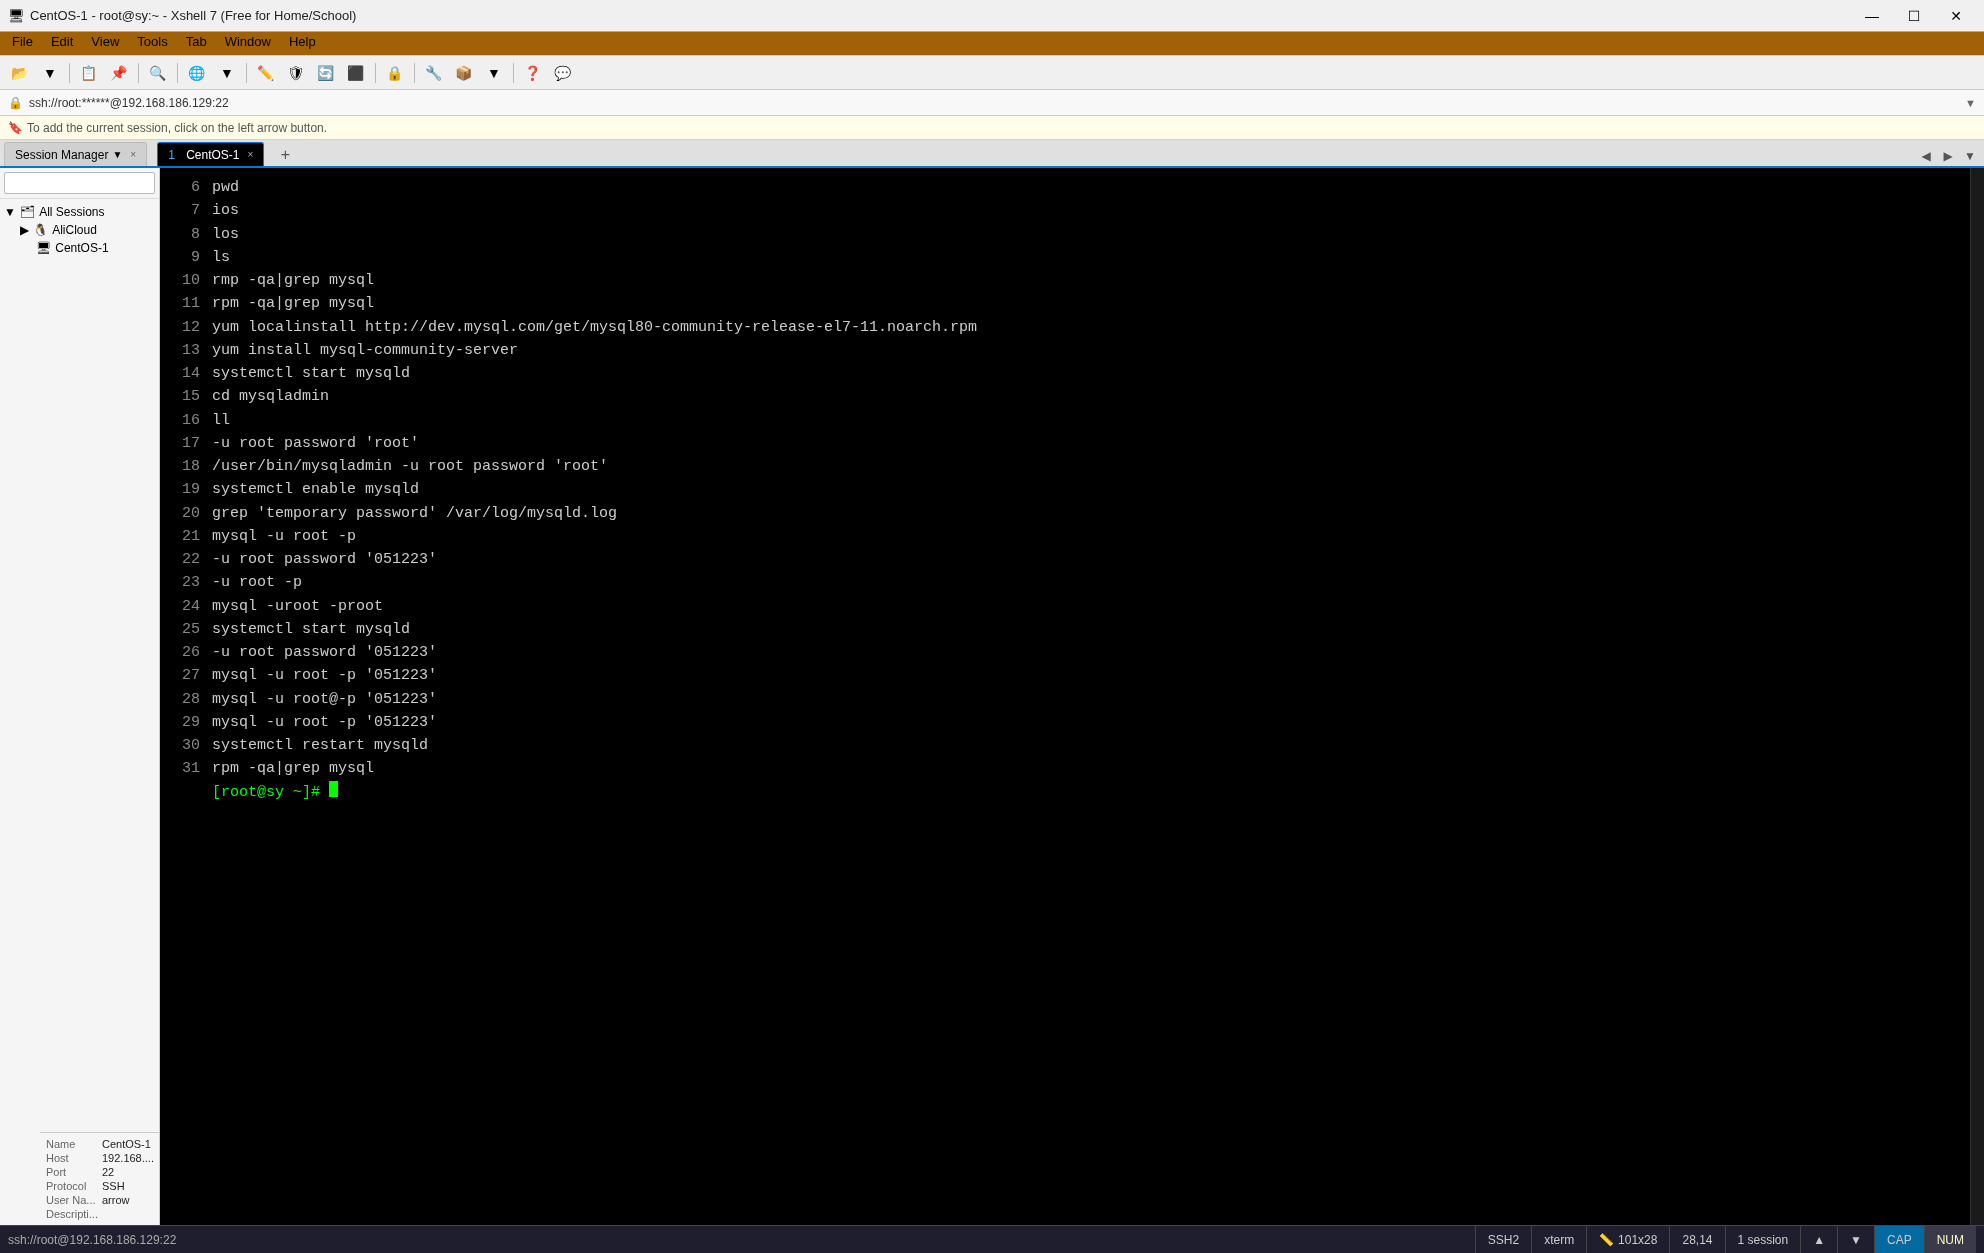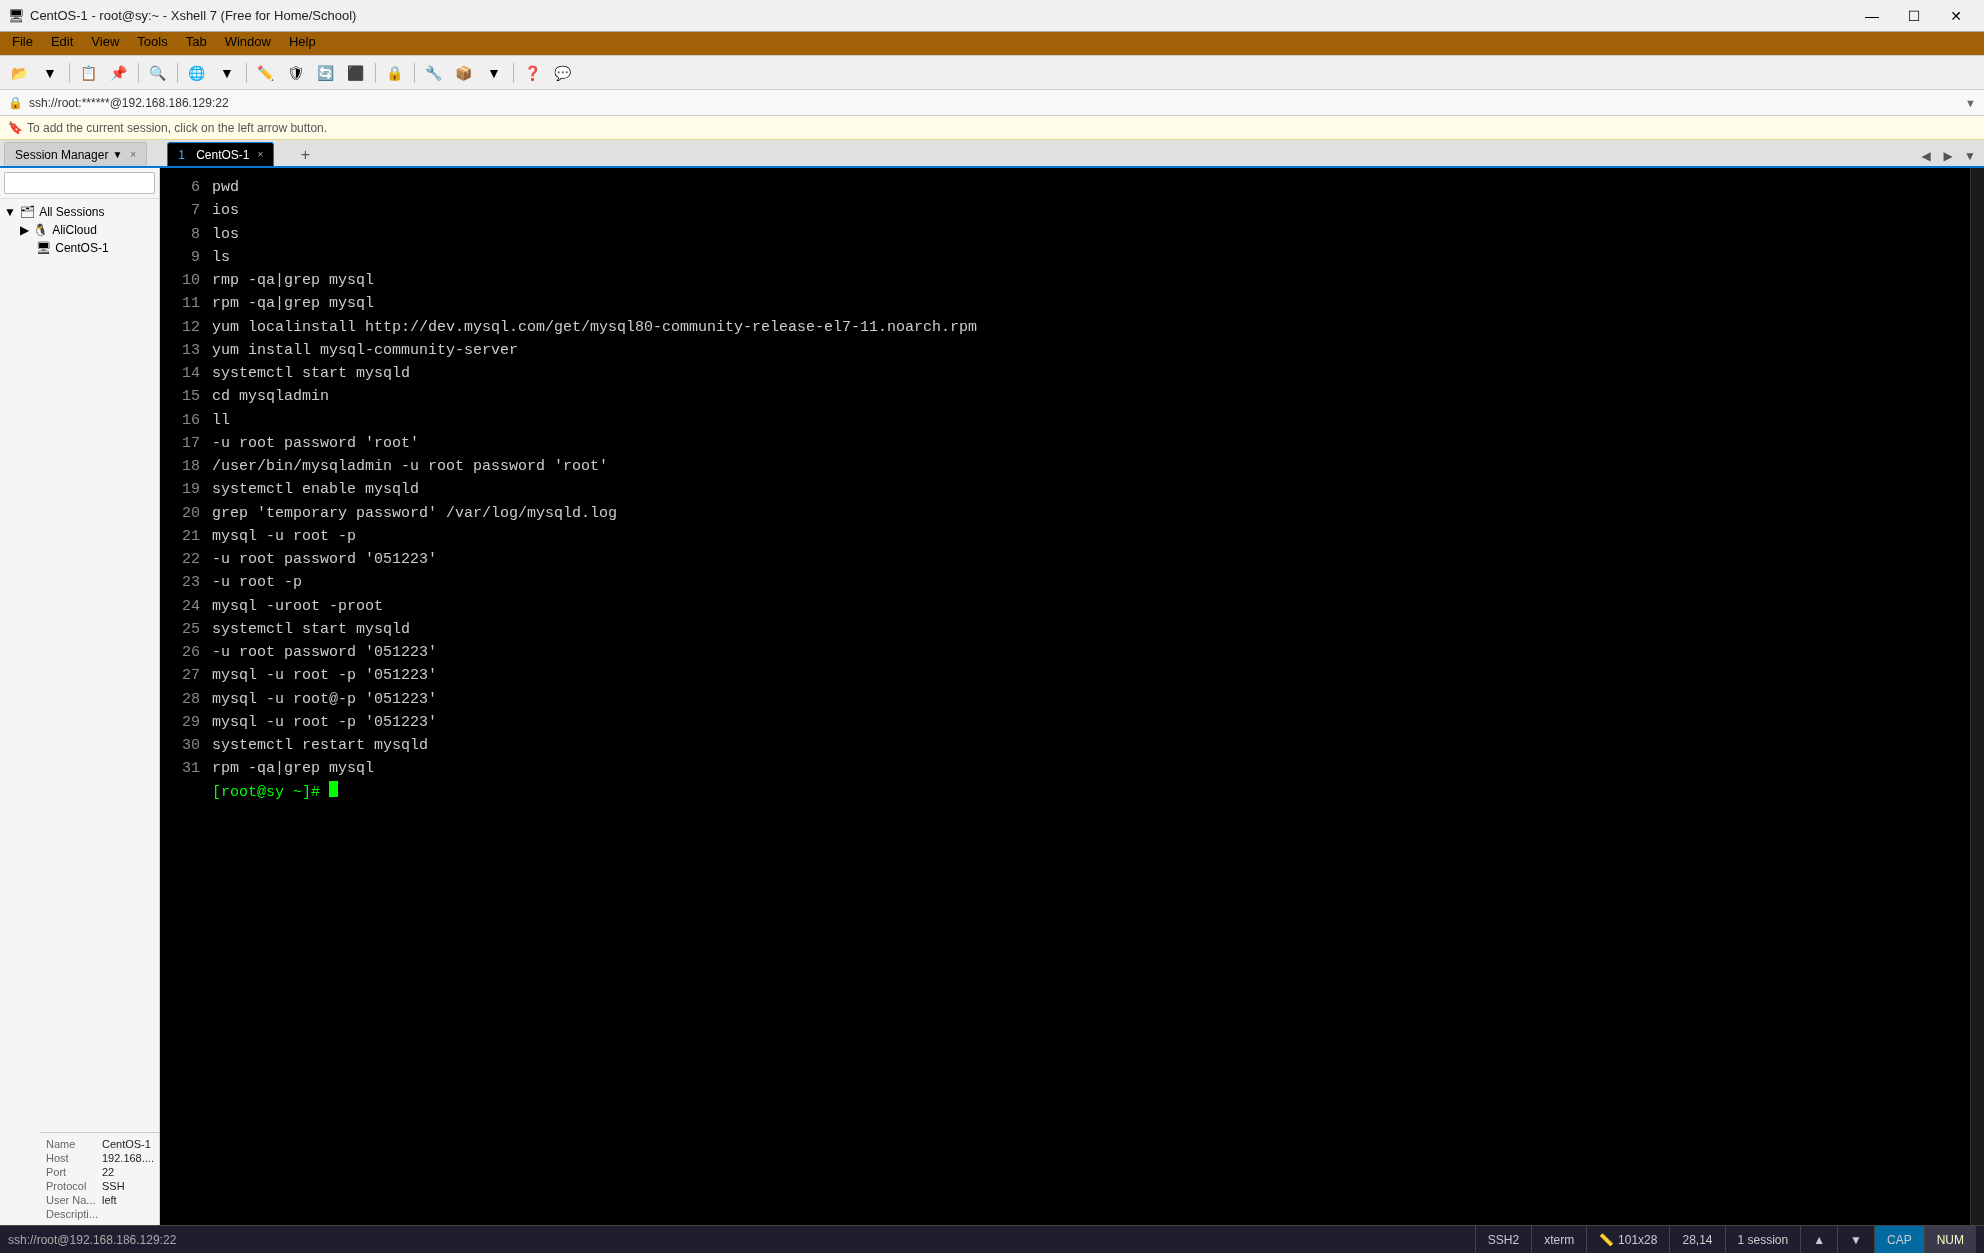--- a/index.html
+++ b/index.html
@@ -117,21 +117,21 @@
     }
 
     
     .tab-bar {
       background: #e0e0e0;
       height: 28px;
       display: flex;
       align-items: flex-end;
       padding: 0 0 0 4px;
       border-bottom: 2px solid #0078d4;
-      gap: 20px;
+      gap: 10px;
     }
     .session-tab {
       background: #d0d0d0;
       border: 1px solid #bbb;
       border-bottom: none;
       padding: 3px 10px;
       font-size: 12px;
       cursor: pointer;
       display: flex;
       align-items: center;
@@ -412,21 +412,21 @@
         <tr>
           <td>Port</td>
           <td>22</td>
         </tr>
         <tr>
           <td>Protocol</td>
           <td>SSH</td>
         </tr>
         <tr>
           <td>User Na...</td>
-          <td>left</td>
+          <td>arrow</td>
         </tr>
         <tr>
           <td>Descripti...</td>
           <td></td>
         </tr>
       </tbody>
         </table>
     </div>
   </div>
 

